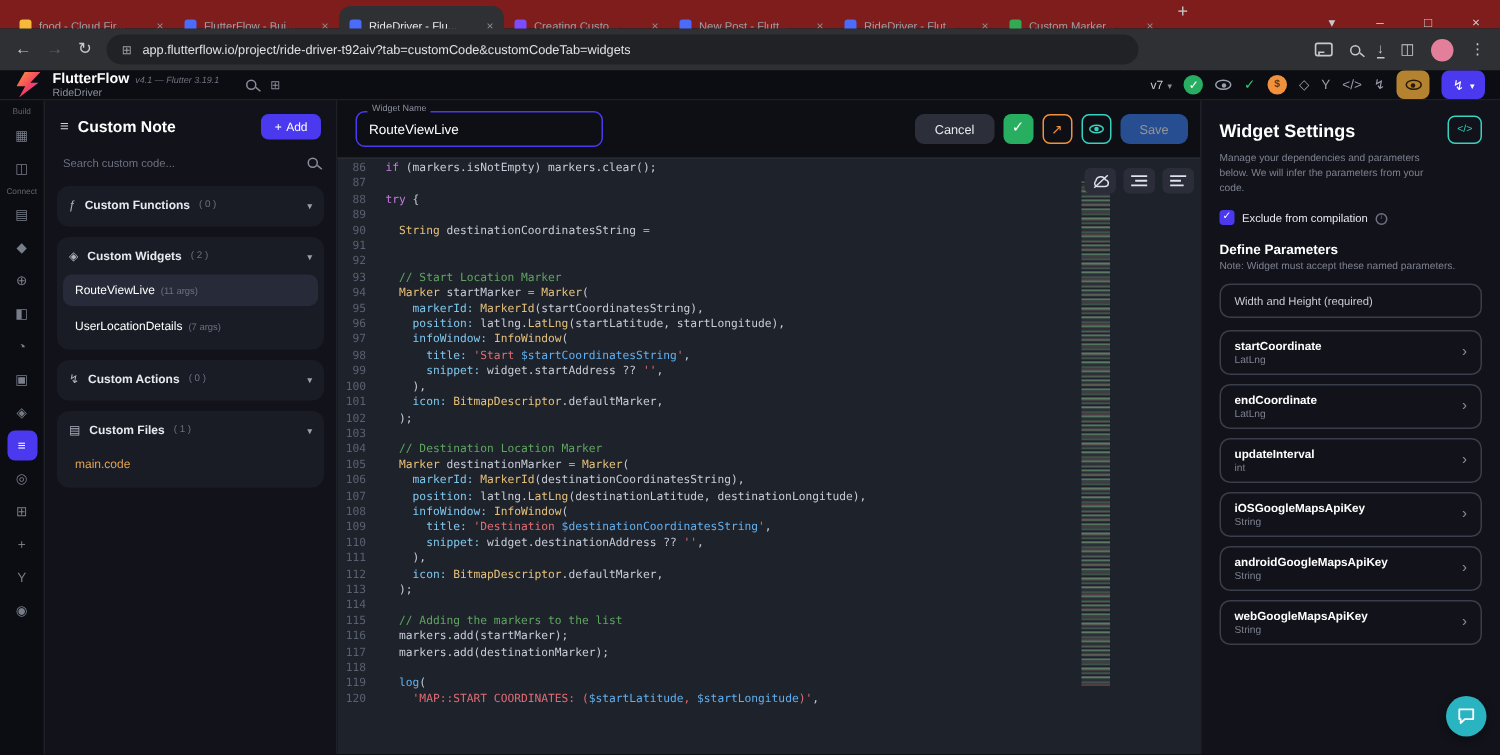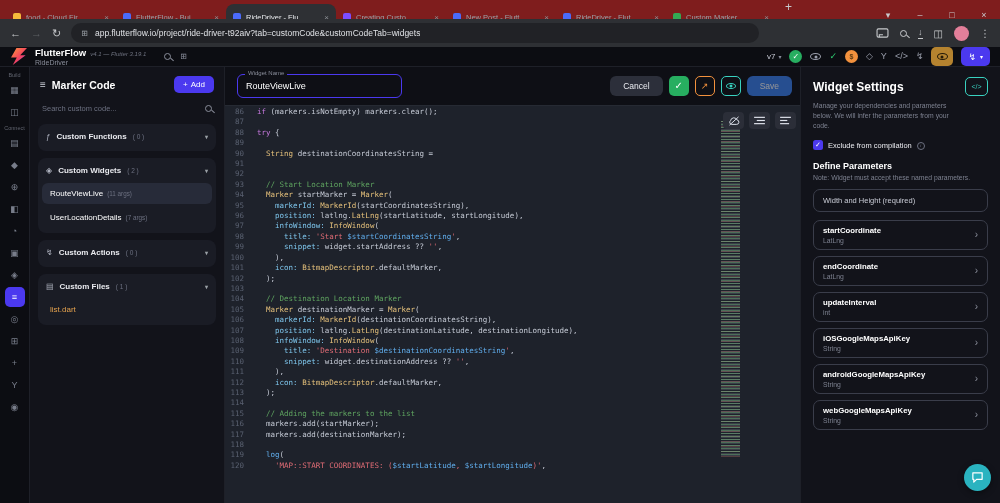--- a/index.html
+++ b/index.html
@@ -266,21 +266,21 @@
         <div class="rail-ico">◎</div>
         <div class="rail-ico">⊞</div>
         <div class="rail-ico">+</div>
         <div class="rail-ico">Y</div>
         <div class="rail-ico">◉</div>
       </div>
 
     <div class="sidebar">
       <div class="sb-head">
         <span class="sb-head-ico">≡</span>
-        <span class="sb-title">Marker Code</span>
+        <span class="sb-title">Custom Note</span>
         <button class="add-btn">
             <span>+</span>
             <span>Add</span>
           </button>
       </div>
       <div class="sb-search">
         <input placeholder="Search custom code..." style="">
         <span class="mag dim"></span>
       </div>
       <div class="sb-sections">
@@ -317,21 +317,21 @@
             </div>
           </div>
           <div class="sb-card">
             <div class="sb-card-head">
               <span class="sb-ico">▤</span>
               <span>Custom Files</span>
               <span class="sb-count">( 1 )</span>
               <span class="sb-chev">▾</span>
             </div>
             <div class="sb-item">
-              <span style="color: rgb(227, 161, 78);">list.dart</span>
+              <span style="color: rgb(227, 161, 78);">main.code</span>
             </div>
           </div>
         </div>
     </div>
 
     <div class="main">
       <div class="main-top">
         <div class="wn-box">
           <span class="wn-label">Widget Name</span>
           <input value="RouteViewLive" style="">

